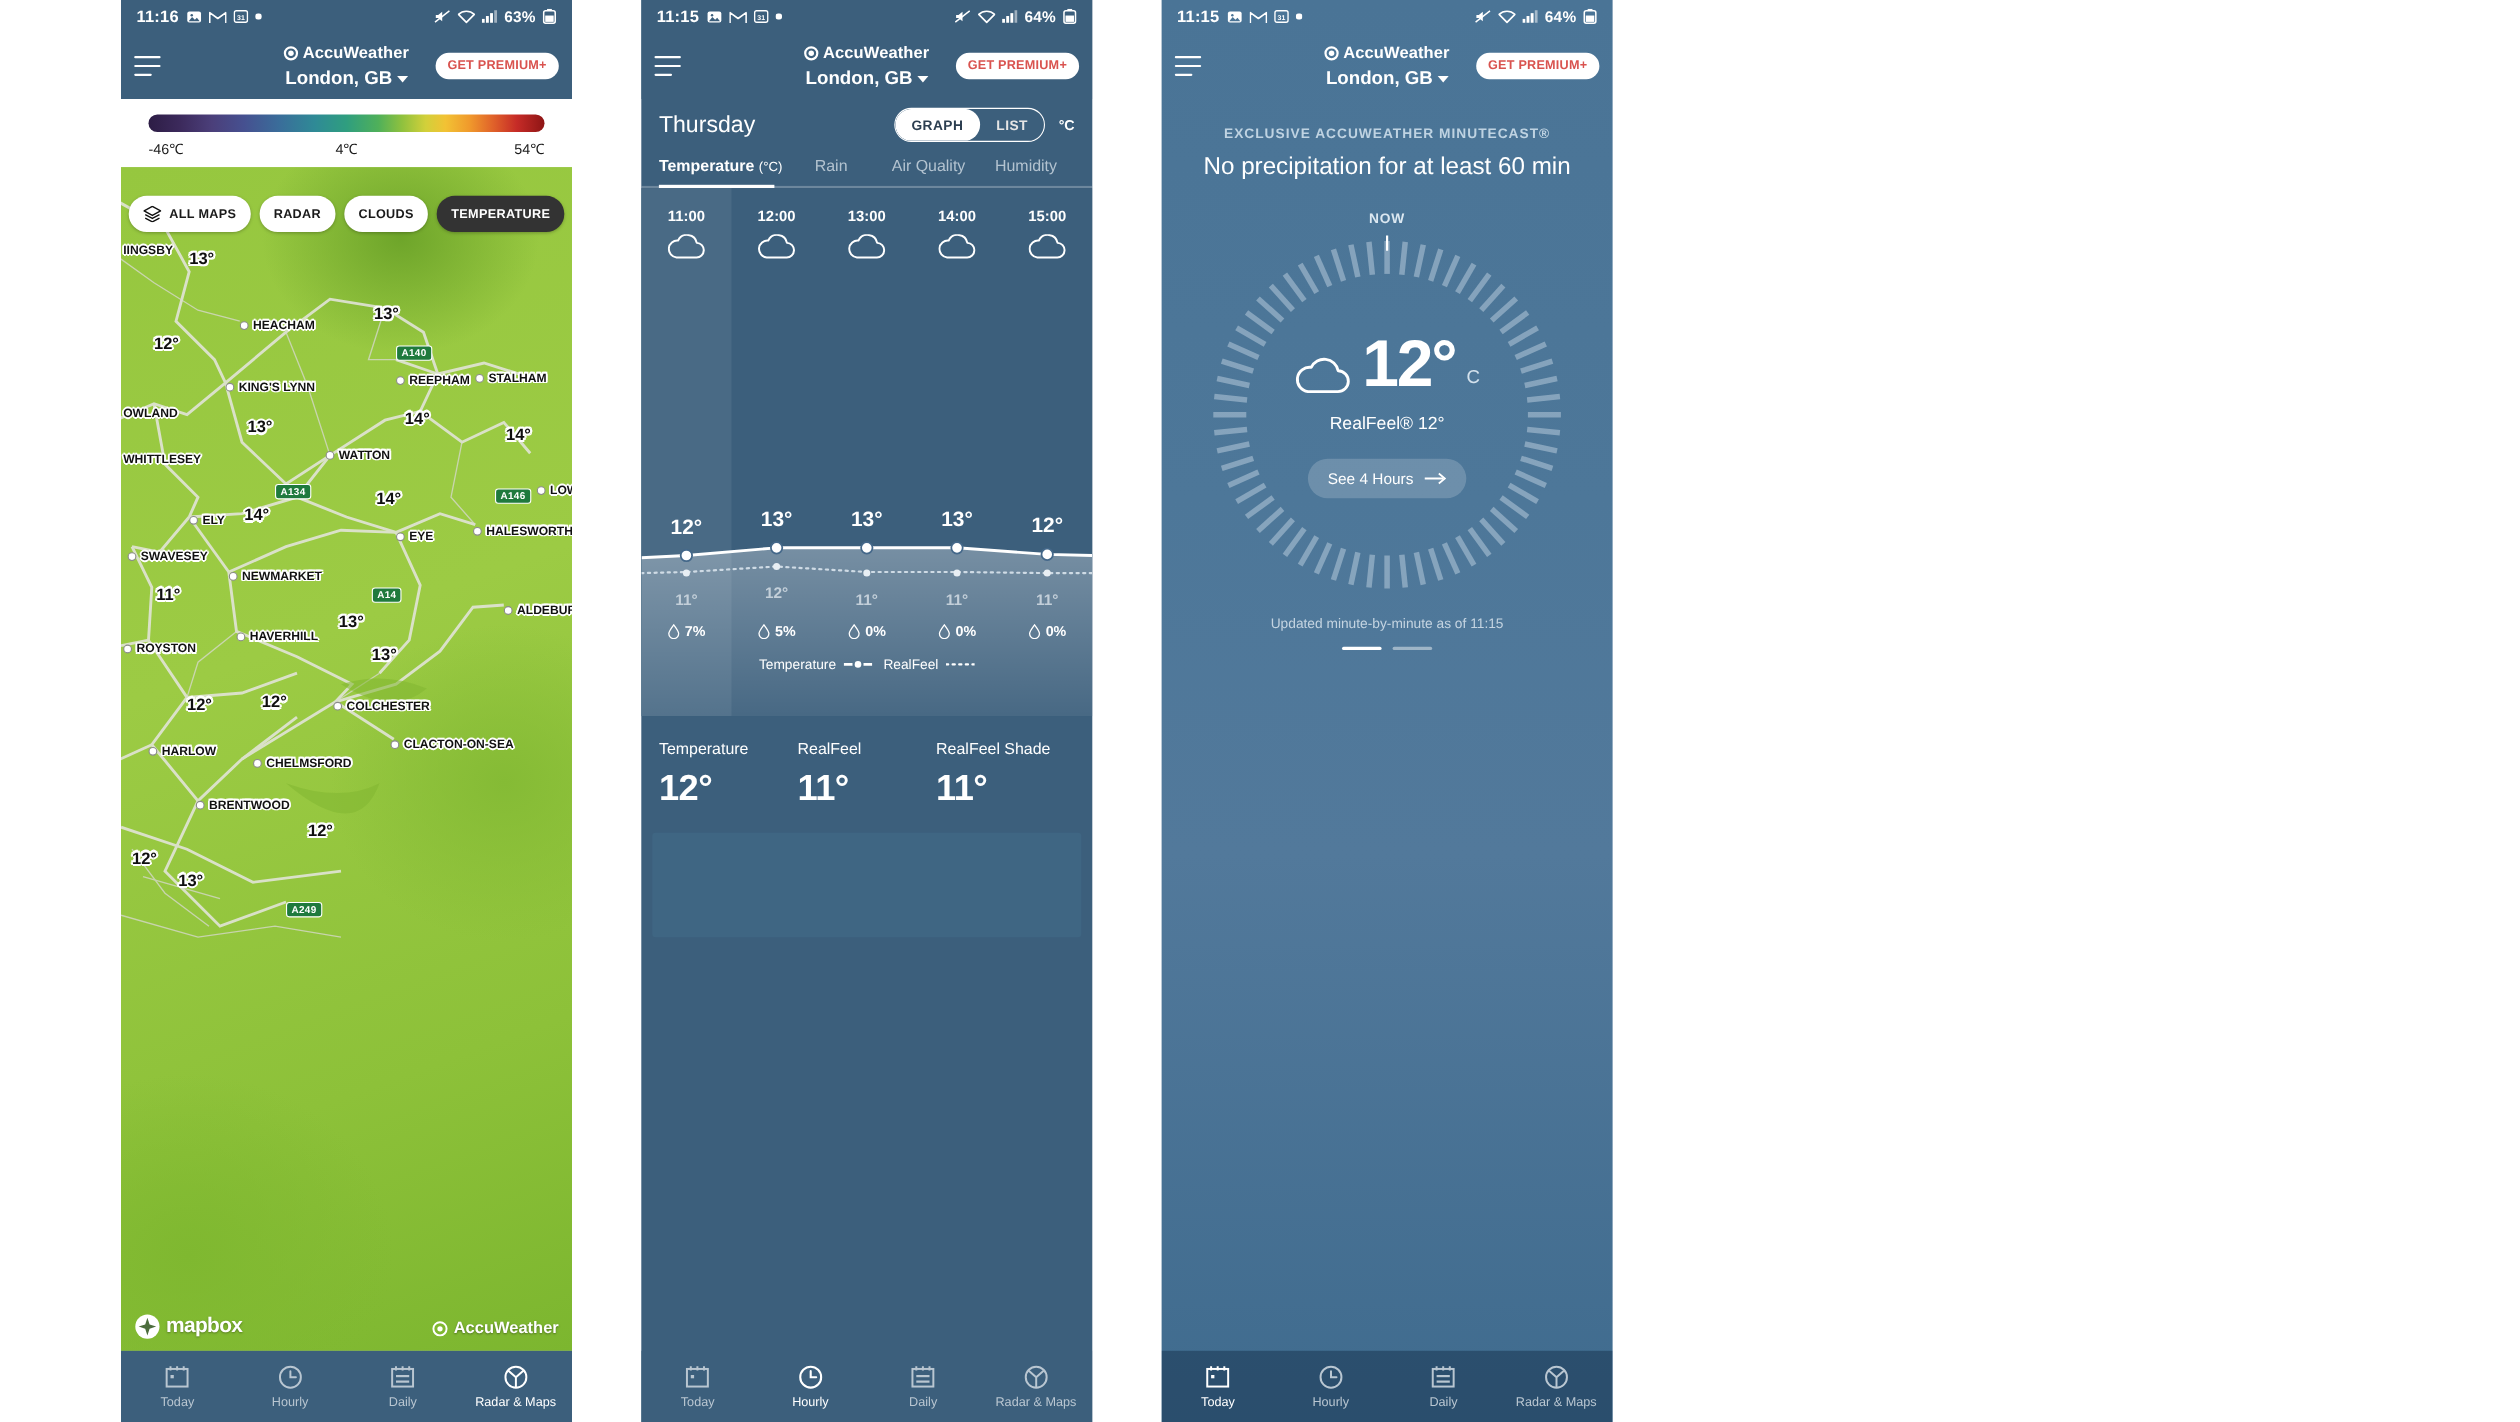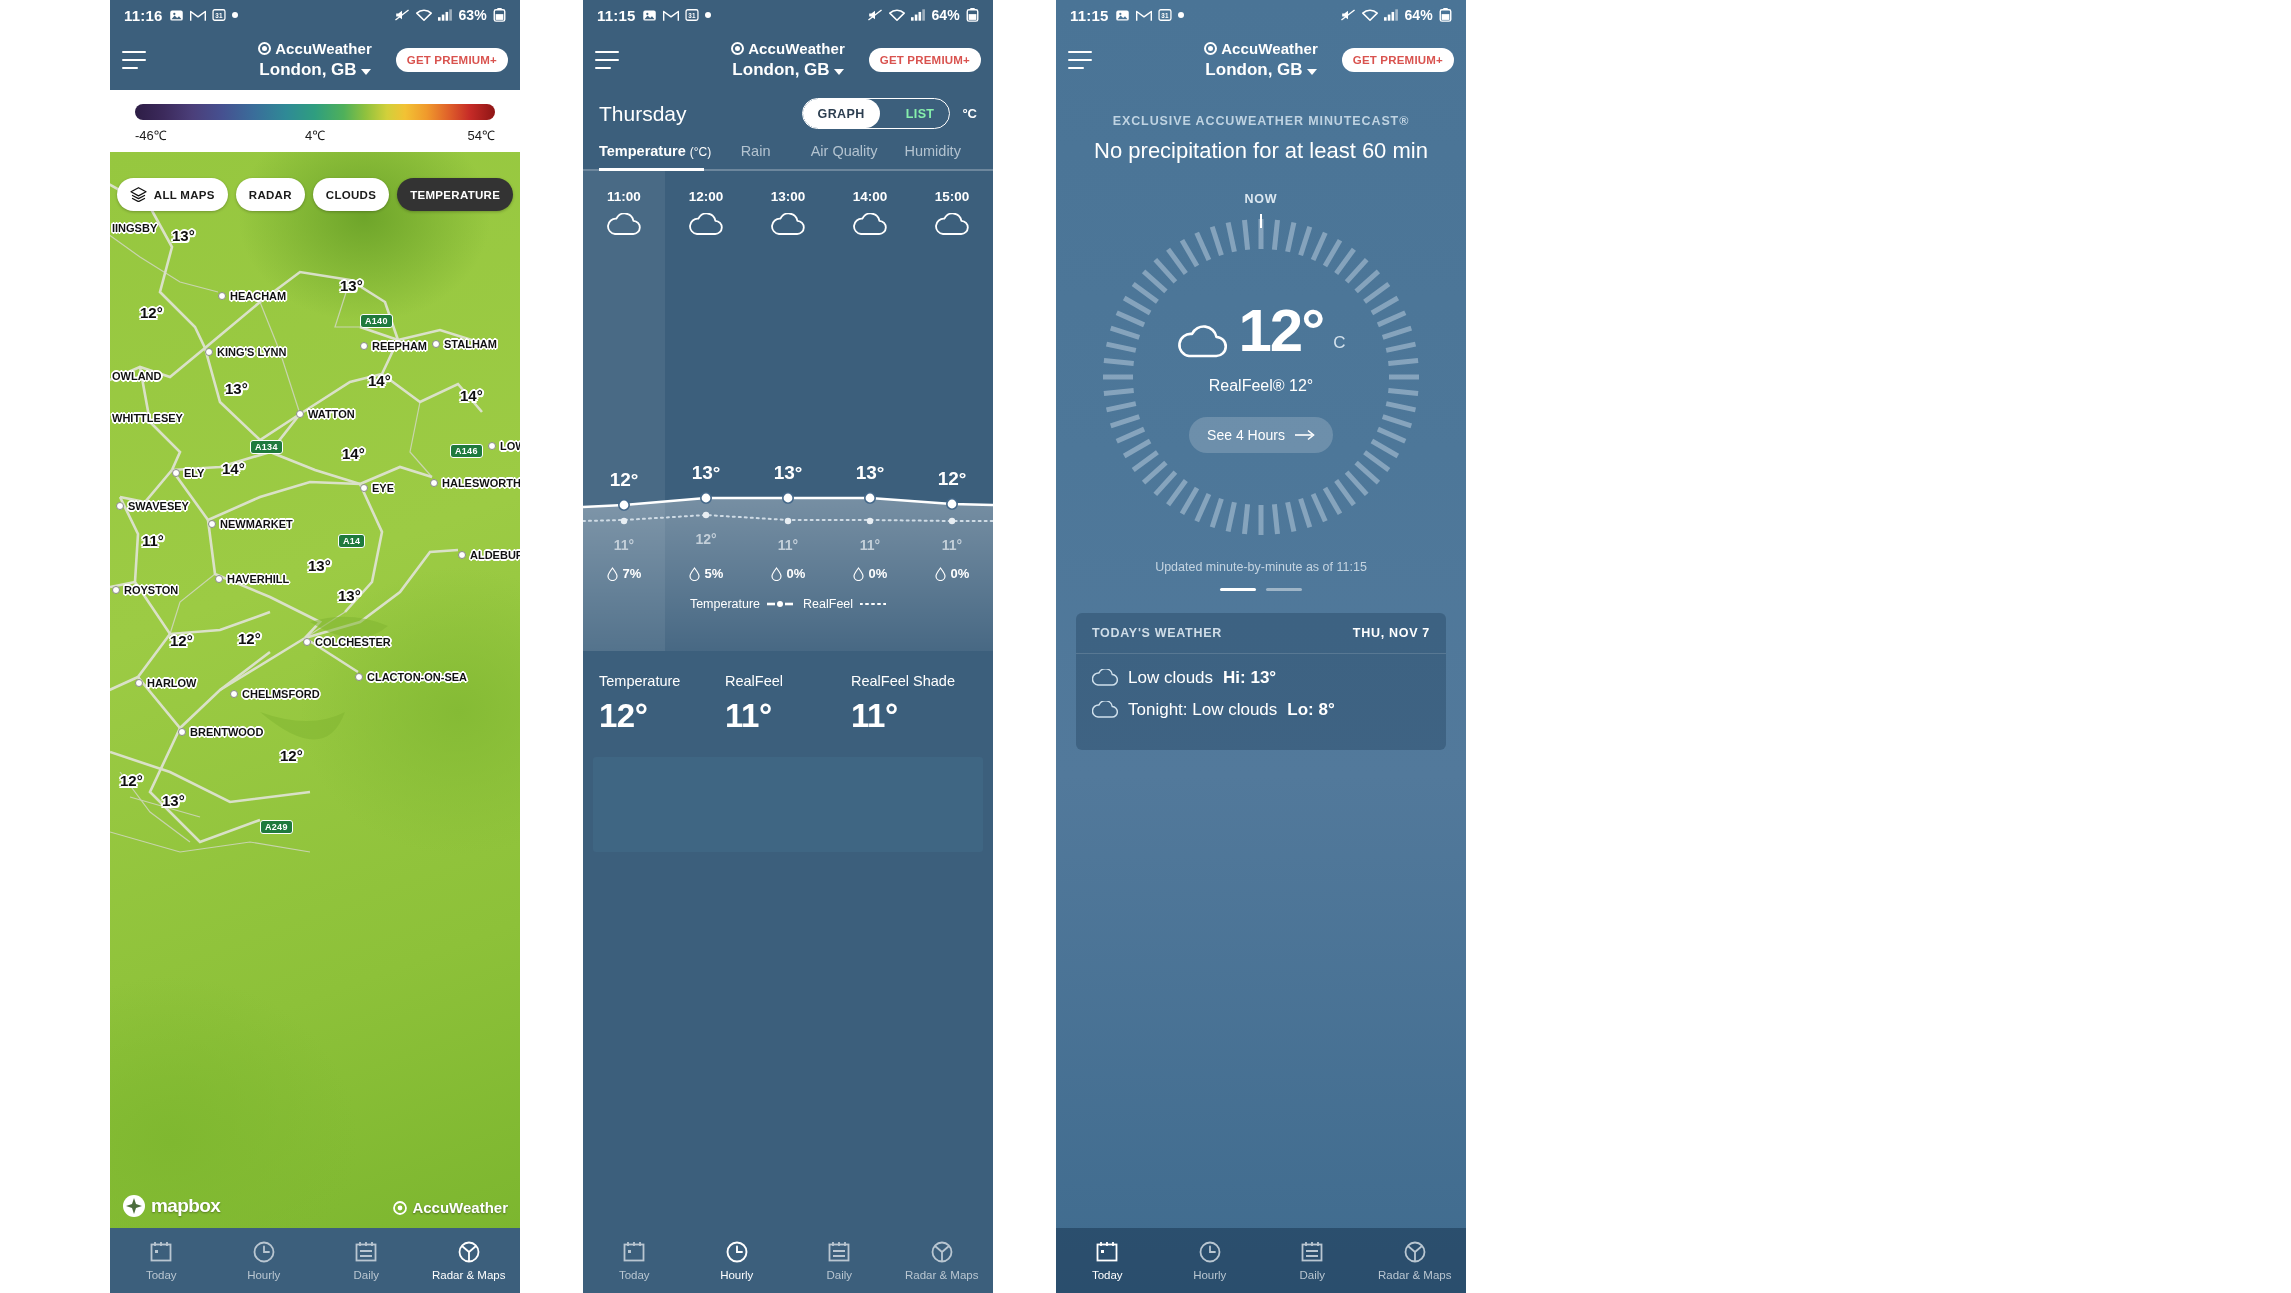--- a/index.html
+++ b/index.html
@@ -119,21 +119,21 @@
 
   
   #phone2 { background:#3c5f7c; }
   #phone2 .top { background:#3c5f7c; }
   .dayrow { display:flex; align-items:center; padding:8px 16px 4px 16px; }
   .dayname { color:#fff; font-size:21px; font-weight:400; }
   .toggle { margin-left:auto; display:flex; border:1.5px solid #fff; border-radius:18px; overflow:hidden; height:31px; cursor:pointer;}
   .toggle .seg { display:flex; align-items:center; justify-content:center; font-size:12.5px; font-weight:700;
      padding:0 15px; letter-spacing:.4px;}
   .toggle .seg.on { background:#fff; color:#2c3e50; border-radius:18px;}
-  .toggle .seg.off { color:#86efac;margin-left:11px; }
+  .toggle .seg.off { color:#e5e5e5; }
   .unitlbl { color:#fff; font-size:13px; font-weight:700; margin-left:12px; }
 
   .metrictabs { display:flex; align-items:flex-end; padding:10px 16px 0 16px; gap:0; position:relative;justify-content:space-between; }
   .mtab { flex:1; text-align:left; font-size:14.5px; padding-bottom:10px; cursor:pointer; white-space:nowrap;}
   .mtab.on { color:#fff; font-weight:700; }
   .mtab.off { color:#b3c3d0; }
   .mtab .unit { font-size:12px; font-weight:400; }
   .mtab.center { text-align:center; }
   .tabline { height:2px; background:rgba(255,255,255,.25); margin:0 0 0 0; position:relative;}
   .tabline .act { position:absolute; left:16px; width:105px; height:3px; background:#fff; top:-1px;}
@@ -967,42 +967,20 @@
         </button>
       </div>
     </div>
 
     <div class="updated">Updated minute-by-minute as of 11:15</div>
     <div class="dots">
         <i class="on"></i>
         <i></i>
       </div>
 
-    <div class="todaycard">
-      <div class="tc-head">
-        <span class="l">TODAY'S WEATHER</span>
-        <span class="r">THU, NOV 7</span>
-      </div>
-      <div class="tc-body">
-        <div class="tc-row">
-          <svg width="26" height="19" viewBox="0 0 26 19">
-              <path d="M6 16 h14 a5.2 5.2 0 0 0 0.3 -10.4 a7 7 0 0 0 -13.3 -1.6 a5 5 0 0 0 -1 12 z" fill="none" stroke="#cfe0ec" stroke-width="1.5" stroke-linejoin="round"></path>
-            </svg>
-          <span>Low clouds </span>
-            <b>Hi: 13°</b>
-        </div>
-        <div class="tc-row">
-          <svg width="26" height="19" viewBox="0 0 26 19">
-              <path d="M6 16 h14 a5.2 5.2 0 0 0 0.3 -10.4 a7 7 0 0 0 -13.3 -1.6 a5 5 0 0 0 -1 12 z" fill="none" stroke="#cfe0ec" stroke-width="1.5" stroke-linejoin="round"></path>
-            </svg>
-          <span>Tonight: Low clouds </span>
-            <b>Lo: 8°</b>
-        </div>
-      </div>
-    </div>
 
     <div class="bottomnav">
       <div class="navitem active">
         <svg class="navicon" viewBox="0 0 24 24">
             <rect x="2.5" y="4.5" width="19" height="16" fill="none" stroke="#fff" stroke-width="1.8"></rect>
             <line x1="6" y1="2" x2="6" y2="6" stroke="#fff" stroke-width="1.8"></line>
             <line x1="12" y1="2" x2="12" y2="6" stroke="#fff" stroke-width="1.8"></line>
             <line x1="18" y1="2" x2="18" y2="6" stroke="#fff" stroke-width="1.8"></line>
             <rect x="6" y="10" width="3" height="3" fill="#fff"></rect>
           </svg>

